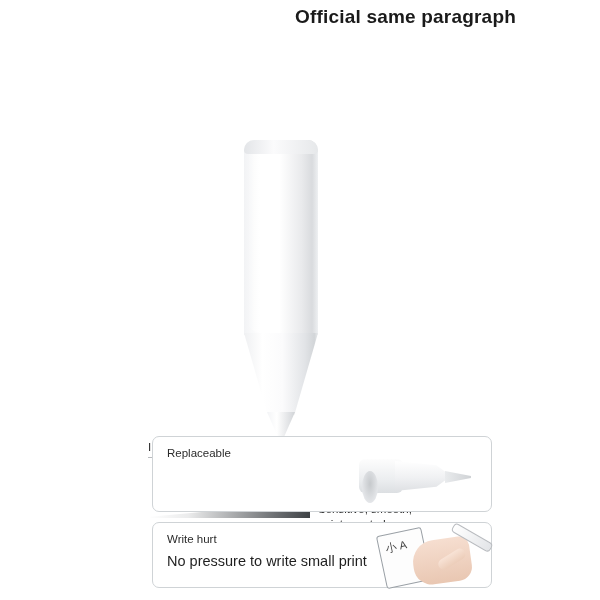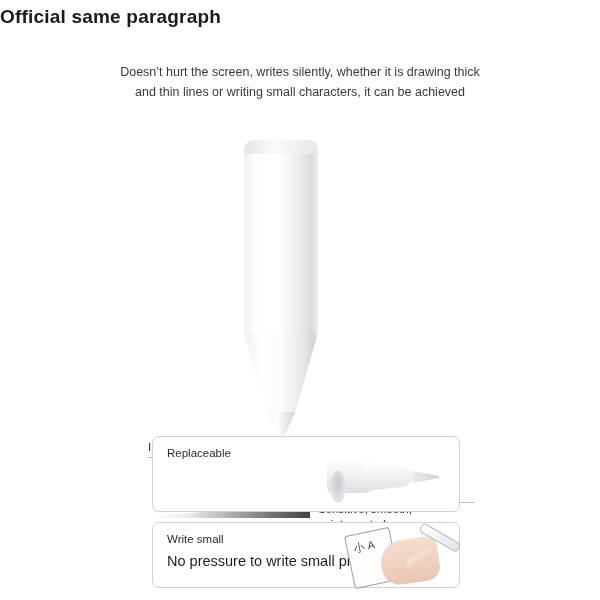--- a/index.html
+++ b/index.html
@@ -17,21 +17,21 @@
     height: 600px;
     overflow: hidden;
     background: #ffffff;
   }
 
   
   .headline {
     position: absolute;
     left: 0;
     width: 516px;
-    text-align: left;
+    text-align: right;
     font-size: 19px;
     font-weight: bold;
     color: #1a1a1a;
     letter-spacing: 0.2px;
   }
   #title-line1 { top: 6px; }
   #title-line2 { top: 32px; }
 
   .subcopy {
     position: absolute;
@@ -171,21 +171,21 @@
     top: 372px;
     width: 164px;
     height: 1px;
     background: #b9bbbe;
   }
 
   
   .card {
     position: absolute;
     left: 152px;
-    width: 308px;
+    width: 340px;
     border: 1px solid #cfd3d6;
     border-radius: 7px;
     background: #ffffff;
     box-sizing: border-box;
   }
   #card-replaceable {
     top: 436px;
     height: 76px;
   }
   #card-notes {
@@ -319,21 +319,20 @@
     border-radius: 4px;
     transform: rotate(38deg);
   }
 </style>
 </head>
 <body>
 
 <div id="page">
 
   <div class="headline" id="title-line1">Official same paragraph</div>
-  <div class="subcopy">Doesn’t hurt the screen, writes silently, whether it is drawing thick and thin lines or writing small characters, it can be achieved</div>
 
   <div id="pen-stage">
     <div id="floor-shadow"></div>
 
     <div id="pen-body">
       <div id="pen-barrel">
         <div id="pen-barrel-top-hilite"></div>
         <div id="pen-flat"></div>
       </div>
       <div id="pen-cone"></div>
@@ -354,21 +353,21 @@
     <div id="tip-illus">
       <div id="tip-cap">
         <div id="tip-cap-hole"></div>
       </div>
       <div id="tip-body"></div>
       <div id="tip-nose"></div>
     </div>
   </div>
 
   <div class="card" id="card-notes">
-    <div class="card-title">Write small</div>
+    <div class="card-title">Write hurt</div>
     <div id="card-notes-headline">No pressure to write small print</div>
     <div id="notes-illus">
       <div id="tablet">
         <div id="tablet-glyphs">小
 A</div>
       </div>
       <div id="hand">
         <div id="hand-finger"></div>
         <div id="hand-pen"></div>
       </div>

